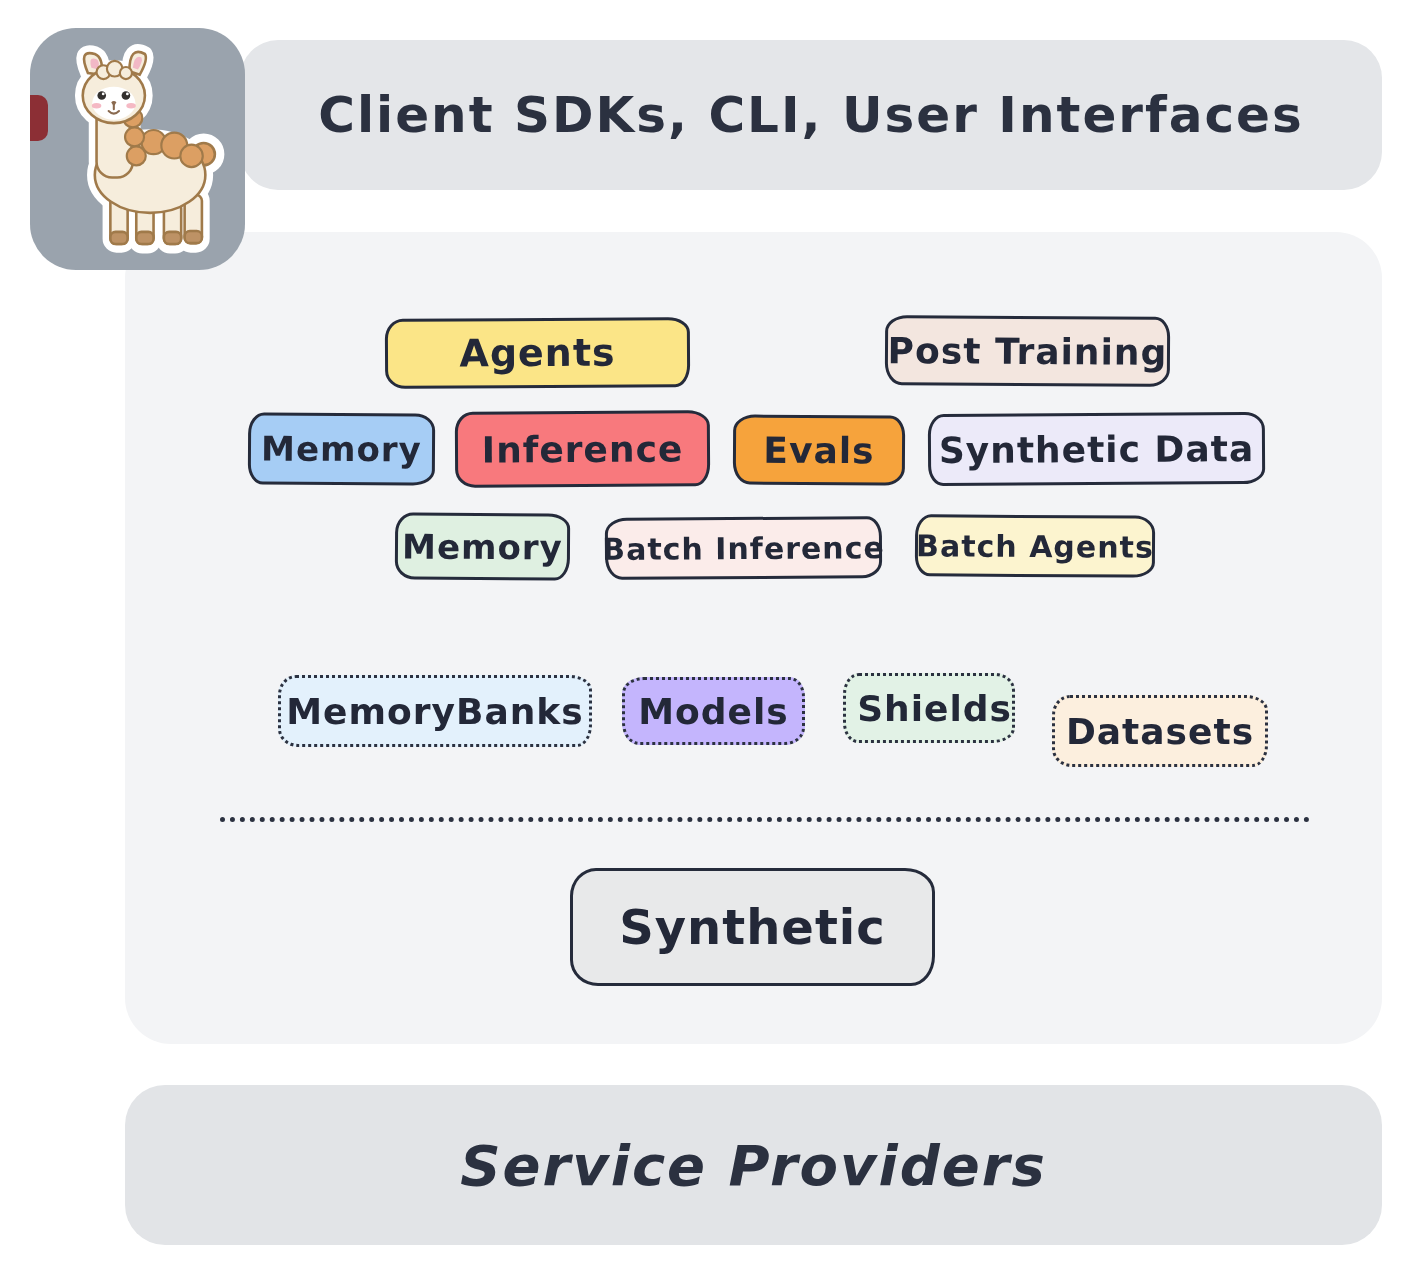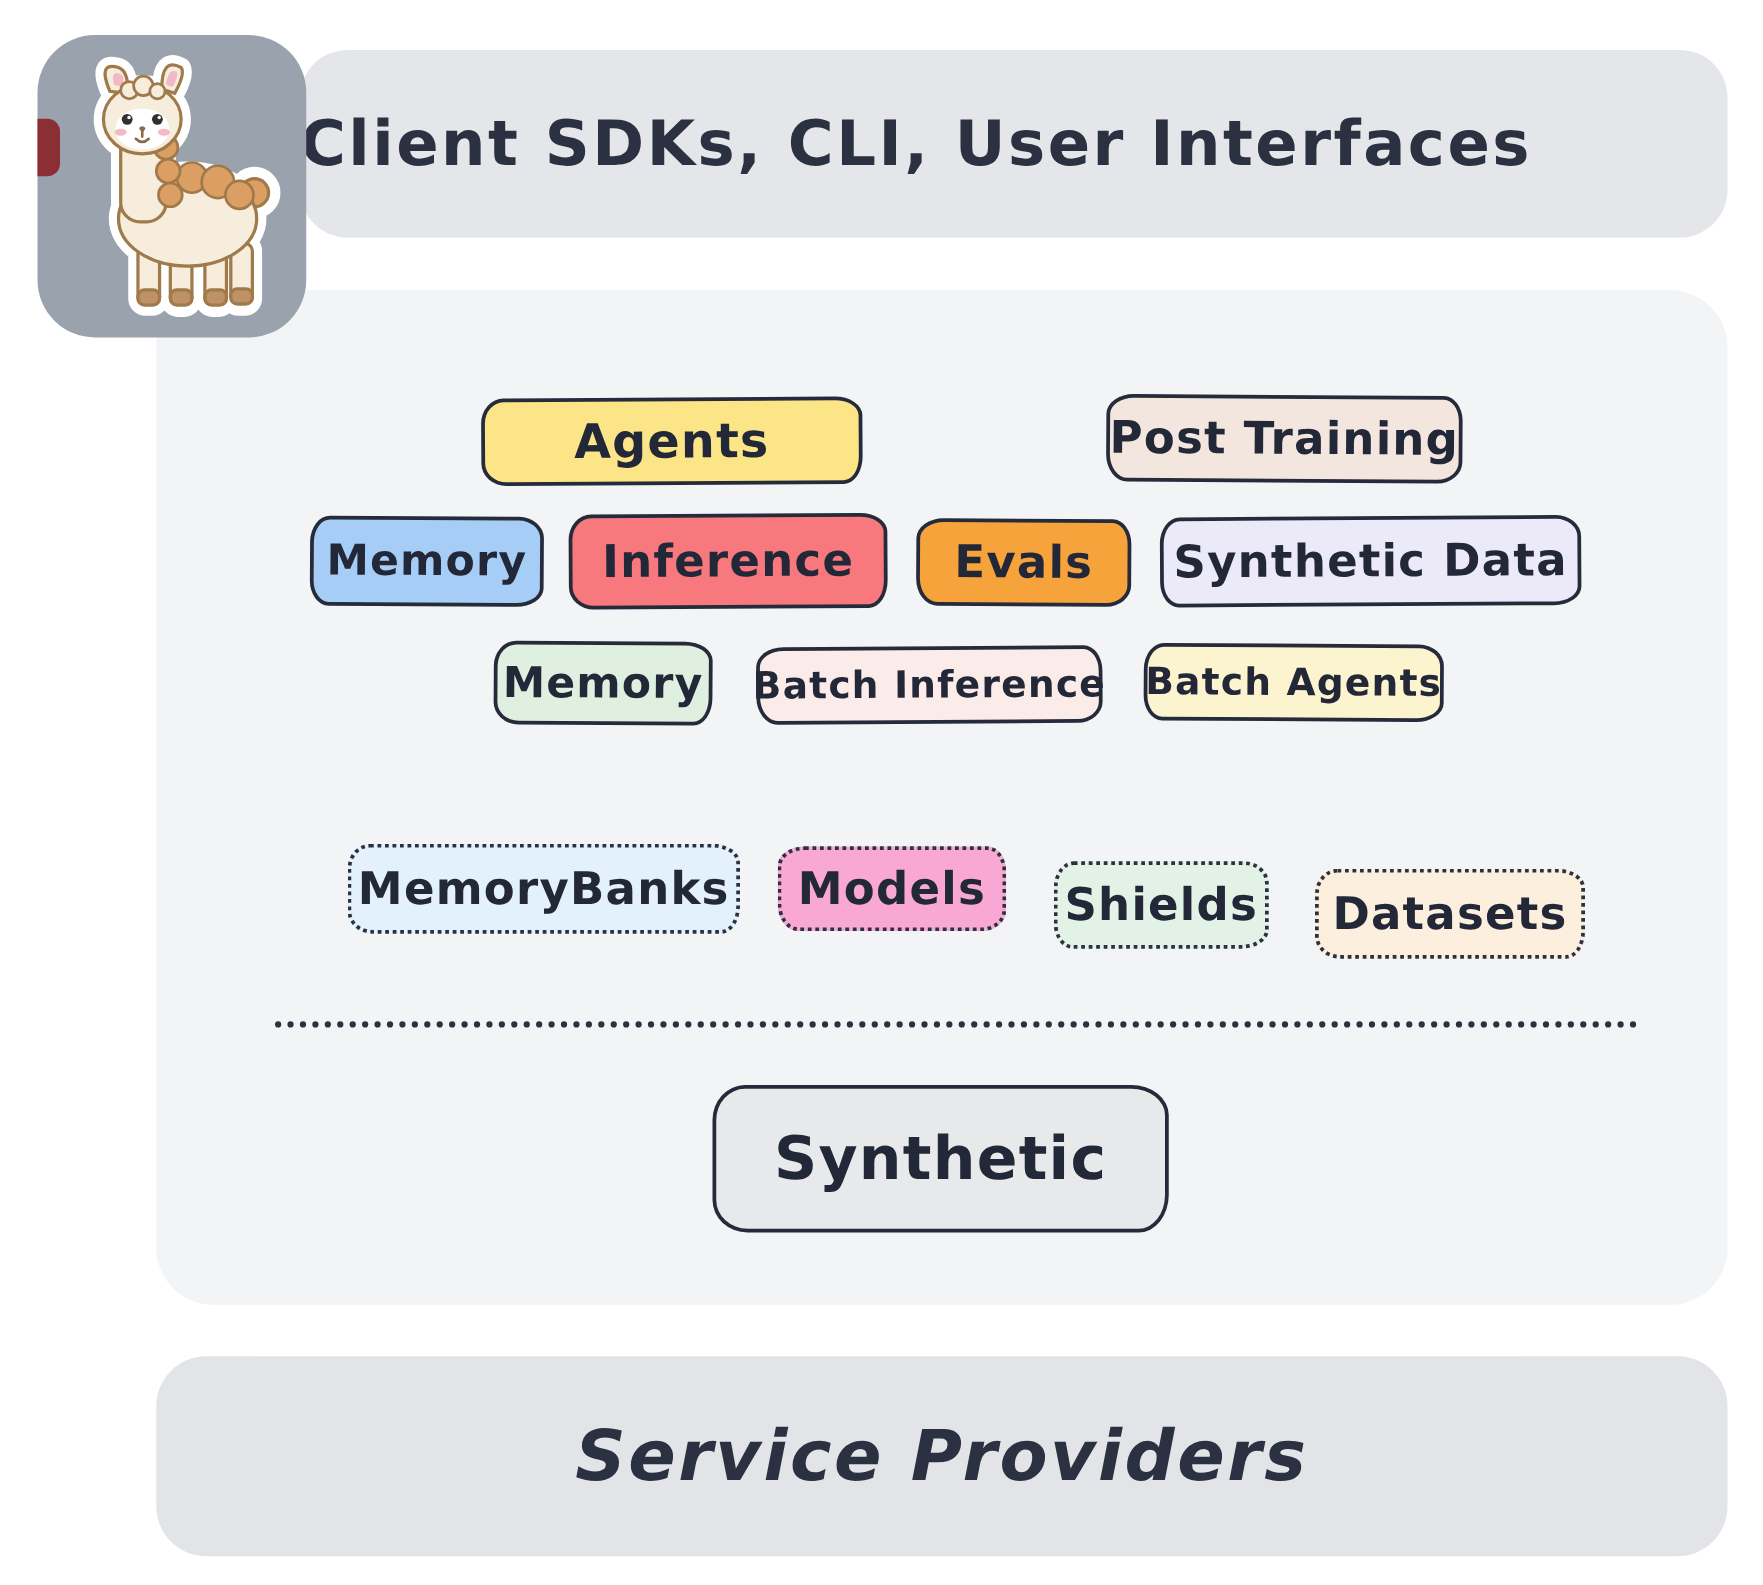--- a/index.html
+++ b/index.html
@@ -14,21 +14,21 @@
     height: 1268px;
     background: #ffffff;
     overflow: hidden;
   }
 
   
   .top-bar {
     position: absolute; left: 240px; top: 40px;
     width: 1142px; height: 150px;
     border-radius: 38px;
-    display: flex; align-items: center; justify-content: flex-start;
+    display: flex; align-items: center; justify-content: center;
   }
   .top-bar span {
     font-size: 50px; font-weight: 700; letter-spacing: 2px;
   }
   .logo-card {
     position: absolute; left: 30px; top: 28px;
     width: 215px; height: 242px;
     border-radius: 46px;
     display: flex; align-items: center; justify-content: center;
     z-index: 3;
@@ -80,21 +80,21 @@
   .b-evals         { left: 608px; top: 183px; width: 172px; height: 70px; font-size: 36px; }
   .b-synthetic     { left: 803px; top: 181px; width: 337px; height: 72px; font-size: 36px; }
   
   .b-safety          { left: 270px; top: 281px; width: 175px; height: 67px; }
   .b-batch-inference { left: 480px; top: 285px; width: 277px; height: 62px; font-size: 30px; }
   .b-batch-agents    { left: 790px; top: 283px; width: 240px; height: 62px; font-size: 30px; }
   
   .resource { border: 3px dotted #2b3140; }
   .b-memorybanks { left: 153px; top: 443px; width: 314px; height: 72px; font-size: 36px; }
   .b-models      { left: 497px; top: 445px; width: 183px; height: 68px; font-size: 36px; }
-  .b-shields     { left: 718px; top: 457px; width: 172px; height: 70px; font-size: 36px; }
+  .b-shields     { left: 718px; top: 441px; width: 172px; height: 70px; font-size: 36px; justify-content: flex-end; }
   .b-datasets    { left: 927px; top: 443px; width: 216px; height: 72px; font-size: 36px; margin-top: 20px; }
 
   .dotted-sep {
     position: absolute; left: 95px; top: 585px;
     width: 1090px; height: 0;
     border-top: 5px dotted #2b3140;
   }
 
   .b-telemetry {
     left: 445px; top: 636px; width: 365px; height: 118px;
@@ -212,21 +212,21 @@
     <div class="box sk2 r1 b-batch-inference" style="background: rgb(251, 236, 234);">
       <span>Batch Inference</span>
     </div>
     <div class="box sk3 r2 b-batch-agents" style="background: rgb(252, 244, 207);">
       <span>Batch Agents</span>
     </div>
 
     <div class="box resource sk1 b-memorybanks" style="background: rgb(227, 241, 252);">
       <span>MemoryBanks</span>
     </div>
-    <div class="box resource sk2 b-models" style="background: #f9a8d4;">
+    <div class="box resource sk2 b-models" style="background: #c4b5fd;">
       <span>Models</span>
     </div>
     <div class="box resource sk3 b-shields" style="background: rgb(226, 242, 230);">
       <span>Shields</span>
     </div>
     <div class="box resource sk1 b-datasets" style="background: rgb(252, 239, 222);">
       <span>Datasets</span>
     </div>
 
     <div class="dotted-sep"></div>

